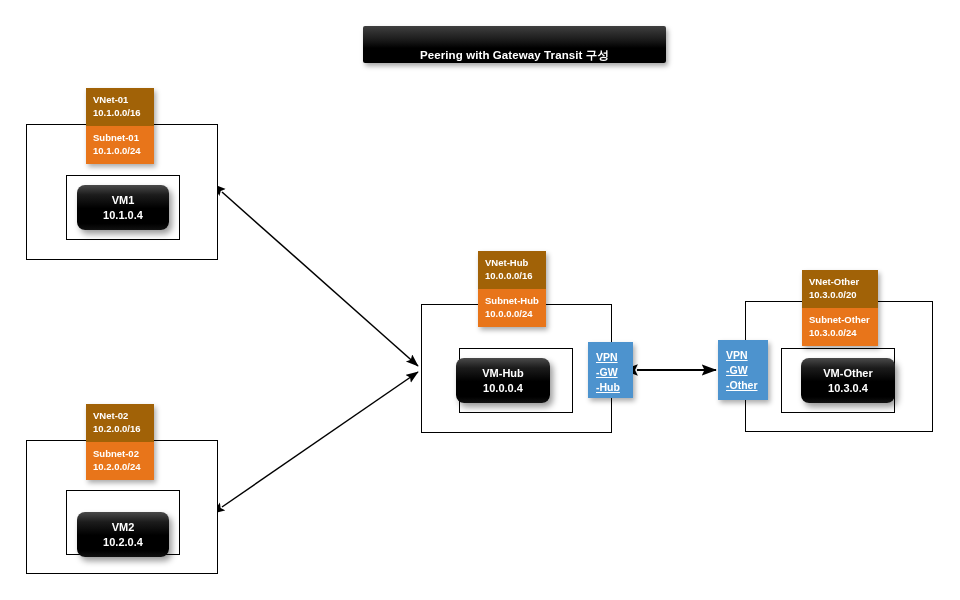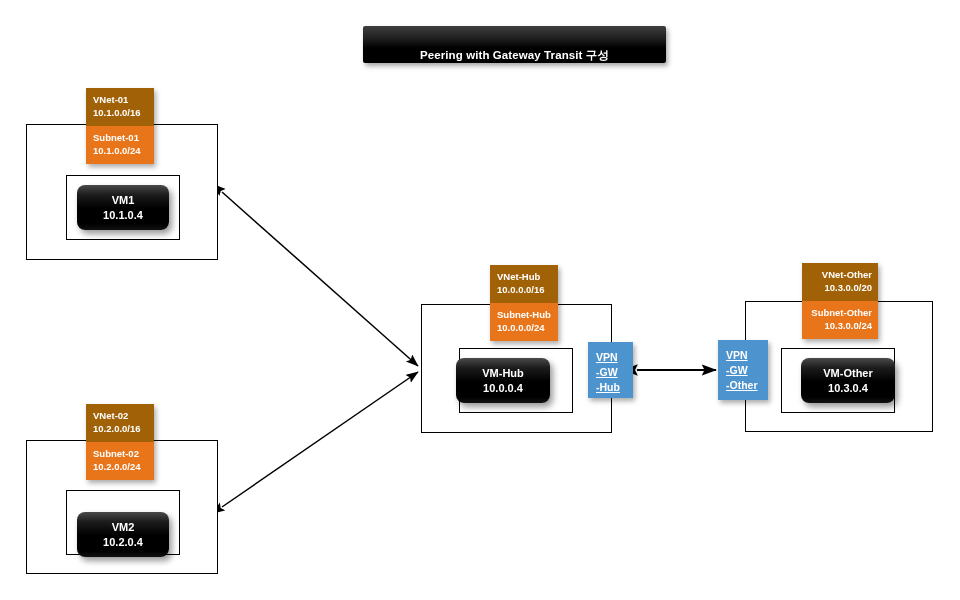--- a/index.html
+++ b/index.html
@@ -164,21 +164,21 @@
       <div>10.2.0.0/24</div>
     </div>
   </div>
 
   <div class="vnet-box" style="left:421px; top:304px; width:191px; height:129px;"></div>
   <div class="subnet-box" style="left:459px; top:348px; width:114px; height:65px;"></div>
   <div class="vm-box" style="left:456px; top:358px; width:94px; height:45px;">
     <span>VM-Hub</span>
     <span>10.0.0.4</span>
   </div>
-  <div class="label-stack" style="left:478px; top:265px;margin-left:12px;">
+  <div class="label-stack" style="left:478px; top:251px;">
     <div class="label-vnet">
       <div>VNet-Hub</div>
       <div>10.0.0.0/16</div>
     </div>
     <div class="label-subnet">
       <div>Subnet-Hub</div>
       <div>10.0.0.0/24</div>
     </div>
   </div>
   <div class="vpngw-box" style="left:588px; top:342px; width:45px; height:56px;">
@@ -186,21 +186,21 @@
     <div>-GW</div>
     <div>-Hub</div>
   </div>
 
   <div class="vnet-box" style="left:745px; top:301px; width:188px; height:131px;"></div>
   <div class="subnet-box" style="left:781px; top:348px; width:114px; height:65px;"></div>
   <div class="vm-box" style="left:801px; top:358px; width:94px; height:45px;">
     <span>VM-Other</span>
     <span>10.3.0.4</span>
   </div>
-  <div class="label-stack wide" style="left:802px; top:263px;text-align:right;">
+  <div class="label-stack wide" style="left:802px; top:270px;">
     <div class="label-vnet">
       <div>VNet-Other</div>
       <div>10.3.0.0/20</div>
     </div>
     <div class="label-subnet">
       <div>Subnet-Other</div>
       <div>10.3.0.0/24</div>
     </div>
   </div>
   <div class="vpngw-box" style="left:718px; top:340px; width:50px; height:60px;">

